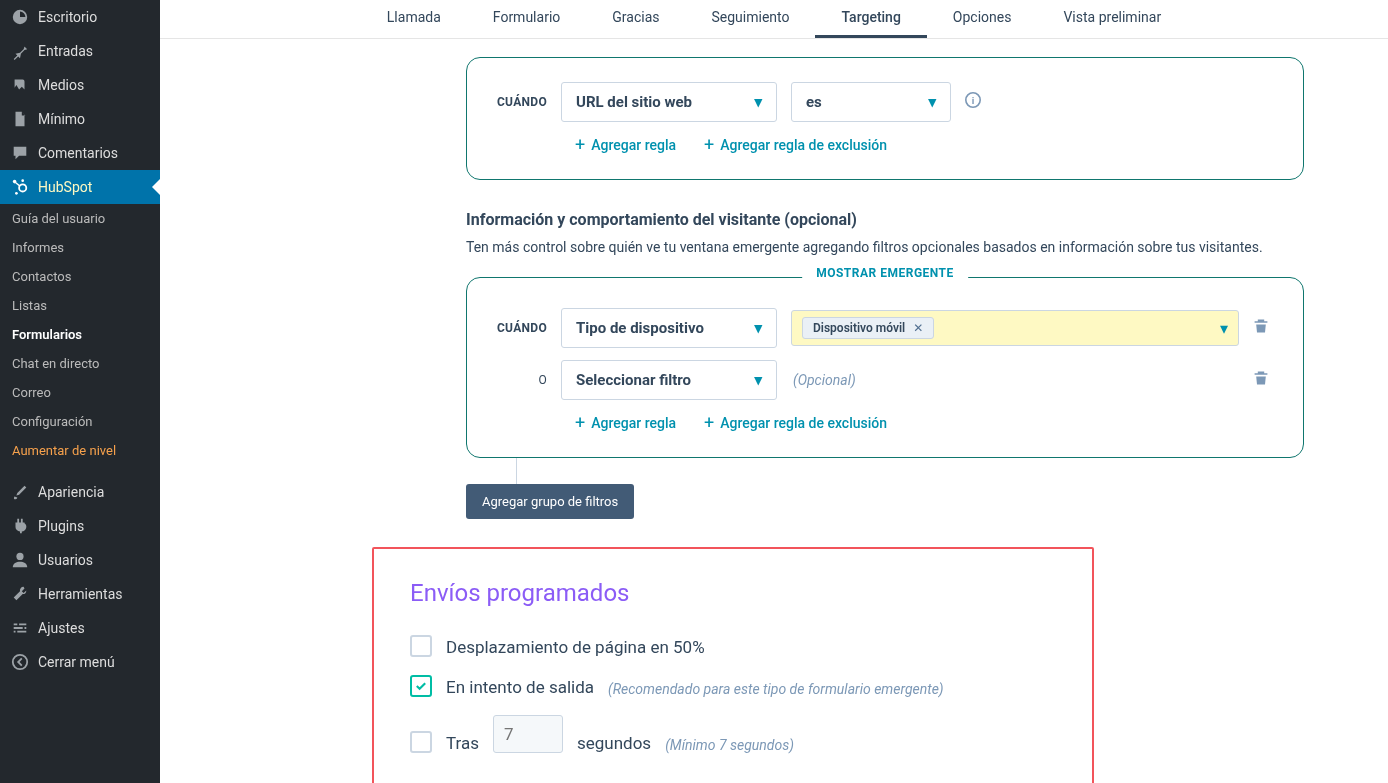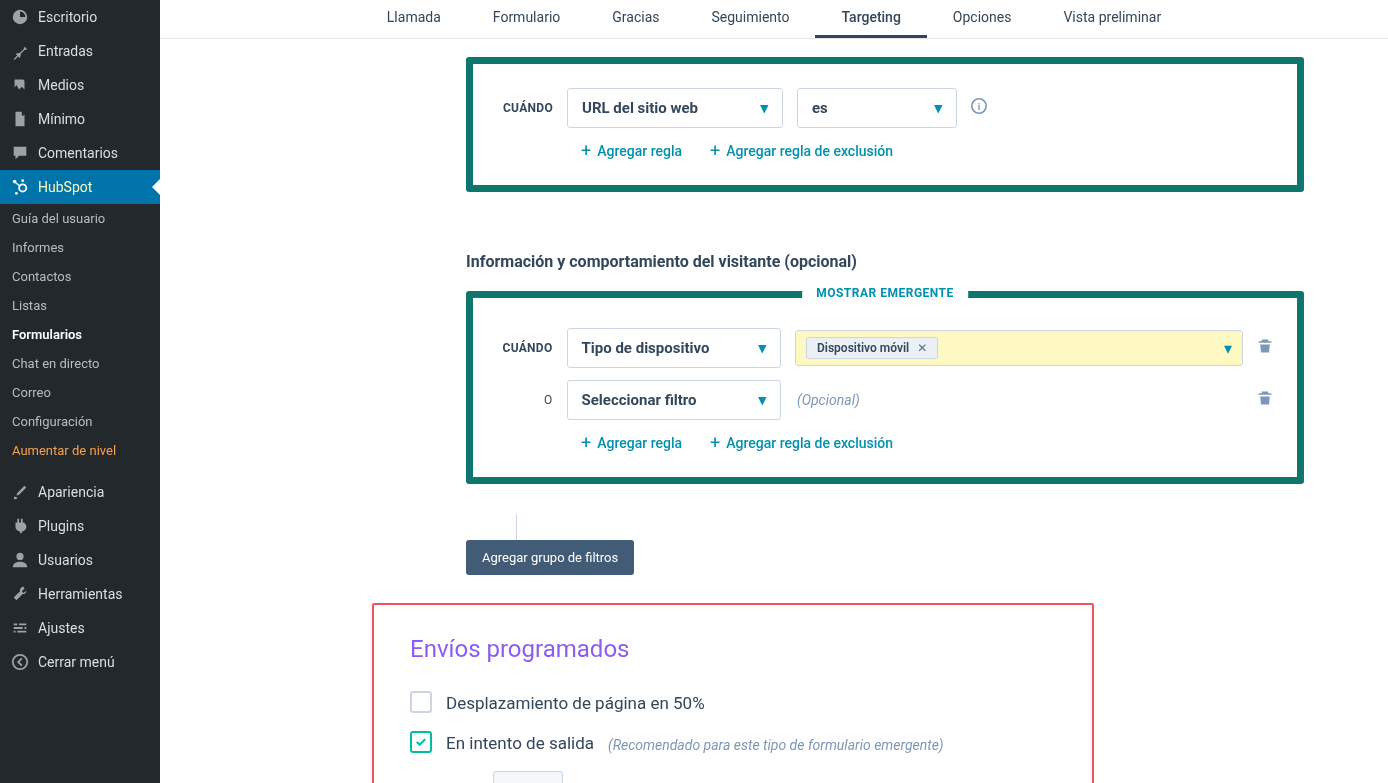--- a/index.html
+++ b/index.html
@@ -17,37 +17,37 @@
 .sidebar-sub.highlight { color: #f6a14c; }
 
 
 .main { flex: 1; background: #fff; overflow-y: auto; position: relative; }
 .tabs { display: flex; justify-content: center; gap: 0; border-bottom: 1px solid #e5e5e5; padding: 0 20px; margin-bottom: 18px; }
 .tab { padding: 9px 26px 10px; color: #33475b; font-size: 14px; cursor: pointer; border-bottom: 3px solid transparent; }
 .tab.active { border-bottom-color: #33475b; font-weight: 500; }
 
 
 .content { padding: 0 0 40px 306px; width: 100%; }
-.filter-box { border: 7px solid #0f766e; border-radius: 3px; position: relative; padding: 30px 24px 24px; margin-bottom: 30px; width: 838px; }
+.filter-box { border: 1px solid #0f766e; border-radius: 14px; position: relative; padding: 30px 24px 24px; width: 838px; }
 .filter-box-label { position: absolute; top: -12px; left: 50%; transform: translateX(-50%); background: #fff; padding: 0 14px; color: #0091ae; font-size: 12px; font-weight: 700; letter-spacing: 0.5px; }
 .rule-row { display: flex; align-items: center; gap: 14px; margin-bottom: 12px; }
 .rule-label { width: 56px; text-align: right; color: #33475b; font-size: 12px; font-weight: 700; letter-spacing: 0.3px; }
 .select { border: 1px solid #cbd6e2; border-radius: 3px; padding: 10px 14px; font-size: 15px; color: #33475b; display: flex; align-items: center; justify-content: space-between; background: #fff; cursor: pointer; font-weight: bold; }
 .select .caret { color: #0091ae; }
 .w1 { width: 216px; }
 .w2 { width: 160px; }
 .w-tag { width: 448px; flex: 0 0 448px; }
 .text-input { border: 1px solid #cbd6e2; border-radius: 3px; padding: 10px 14px; font-size: 15px; color: #33475b; width: 280px; background: #fff; }
 .info-icon { color: #7c98b6; }
 .trash-icon { color: #7c98b6; cursor: pointer; }
 .add-links { margin-left: 84px; display: flex; gap: 28px; }
 .add-link { color: #0091ae; font-size: 14px; cursor: pointer; display: inline-flex; align-items: center; gap: 6px; font-weight: 500; }
 .add-link .plus { font-size: 18px; font-weight: 400; }
 
-.section-title { color: #33475b; font-size: 16px; font-weight: 700; margin-bottom: 20px; }
+.section-title { color: #33475b; font-size: 16px; font-weight: 700; margin-bottom: 10px; }
 .section-sub { color: #33475b; font-size: 14px; margin-bottom: 22px; }
 
 .tag-select { border: 1px solid #cbd6e2; border-radius: 3px; padding: 6px 10px; display: flex; align-items: center; justify-content: space-between; background: #fef9c3; }
 .tag { display: inline-flex; align-items: center; gap: 8px; background: #eaf0f6; border: 1px solid #cbd6e2; border-radius: 3px; padding: 3px 10px; font-size: 12px; color: #33475b; font-weight: 600; }
 .tag .x { cursor: pointer; font-weight: 400; color: #516f90; }
 .optional-text { color: #7c98b6; font-size: 14px; font-style: italic; padding-left: 2px; }
 
 .connector-line { width: 1px; height: 26px; background: #cbd6e2; margin-left: 50px; }
 .add-group-btn { background: #425b76; color: #fff; border: none; border-radius: 3px; padding: 10px 16px; font-size: 13px; cursor: pointer; }
 
@@ -218,20 +218,21 @@
         <span class="add-link">
             <span class="plus">+</span>
             <span>Agregar regla de exclusión</span>
           </span>
       </div>
     </div>
 
     <div style="height:30px;"></div>
 
     <h3 class="section-title">Información y comportamiento del visitante (opcional)</h3>
+    <p class="section-sub">Ten más control sobre quién ve tu ventana emergente agregando filtros opcionales basados en información sobre tus visitantes.</p>
 
     <div class="filter-box">
       <div class="filter-box-label">MOSTRAR EMERGENTE</div>
       <div class="rule-row">
         <div class="rule-label">CUÁNDO</div>
         <div class="select w1">
           <span>Tipo de dispositivo</span>
           <span class="caret">▾</span>
         </div>
         <div class="tag-select w-tag">

